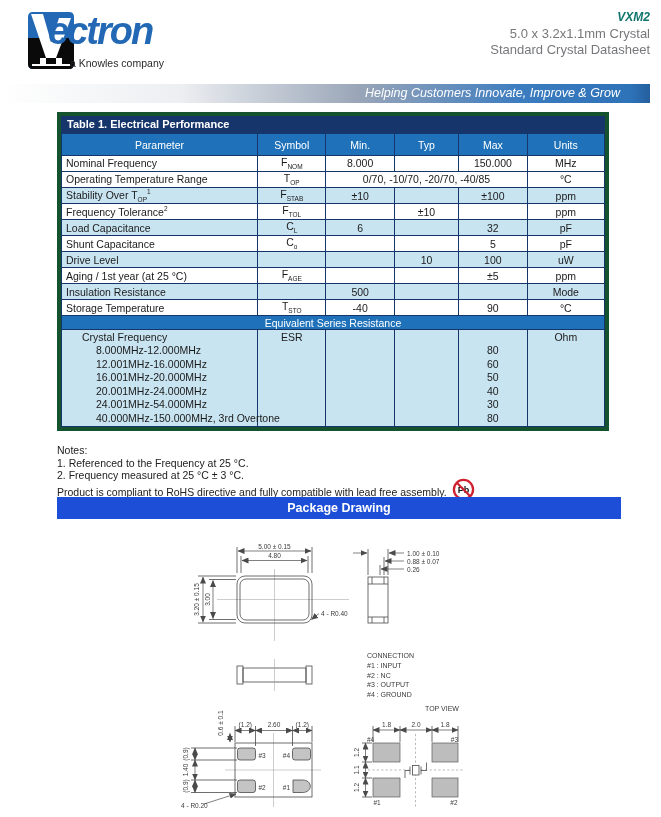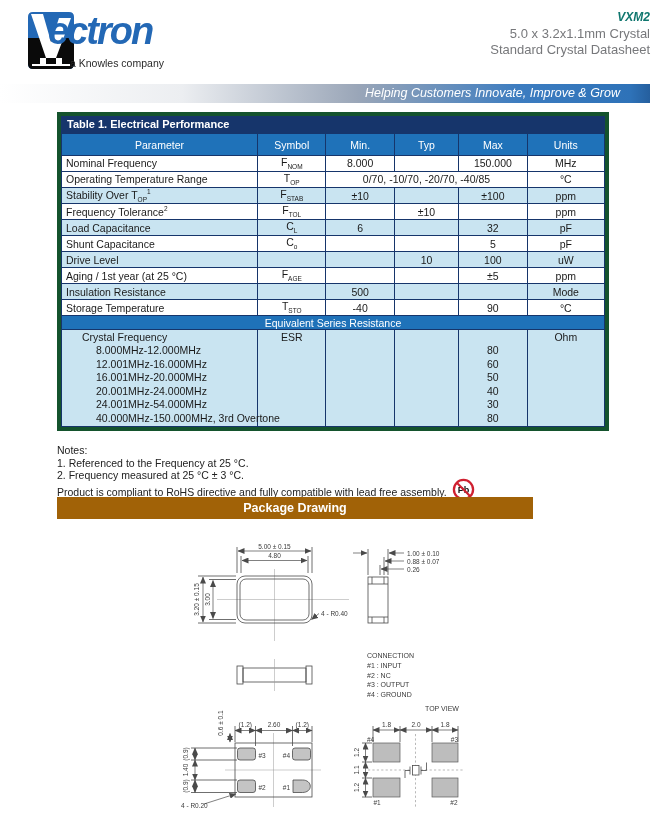--- a/index.html
+++ b/index.html
@@ -41,21 +41,21 @@
   tr.esr-block td.param{padding-left:20px;}
   tr.esr-block td.c{text-align:center;}
   .esr-line{line-height:13.4px;font-size:10.5px;white-space:nowrap;}
   .esr-indent{padding-left:14px;}
 
   
   .notes{position:absolute;left:57px;top:444px;font-size:10.5px;line-height:12.6px;color:#222;}
   .pb{vertical-align:middle;margin-left:2px;position:relative;top:-4px;}
 
   
-  .pkgBar{position:absolute;left:57px;top:497px;width:476px;height:22px;background:#a16207;
+  .pkgBar{position:absolute;left:57px;top:497px;width:564px;height:22px;background:#1d4ed8;
           color:#fff;font-weight:bold;font-size:12.5px;text-align:center;line-height:22px;}
   svg.drawing{position:absolute;left:57px;top:527px;}
   .ln{stroke:#4a4a4a;stroke-width:0.8;fill:none;}
   .dim{stroke:#4a4a4a;stroke-width:0.7;fill:none;}
   .cl{stroke:#9a9a9a;stroke-width:0.5;fill:none;}
   .dash{stroke:#8a8a8a;stroke-width:0.6;fill:none;stroke-dasharray:2.2,2.2;}
   .txt{font-family:"Liberation Sans",sans-serif;font-size:6.5px;fill:#3a3a3a;}
   .txt2{font-family:"Liberation Sans",sans-serif;font-size:7px;fill:#3a3a3a;}
   .pad{fill:#c4c4c4;stroke:#4a4a4a;stroke-width:0.8;}
   .pad2{fill:#bdbdbd;stroke:#5a5a5a;stroke-width:0.7;}

